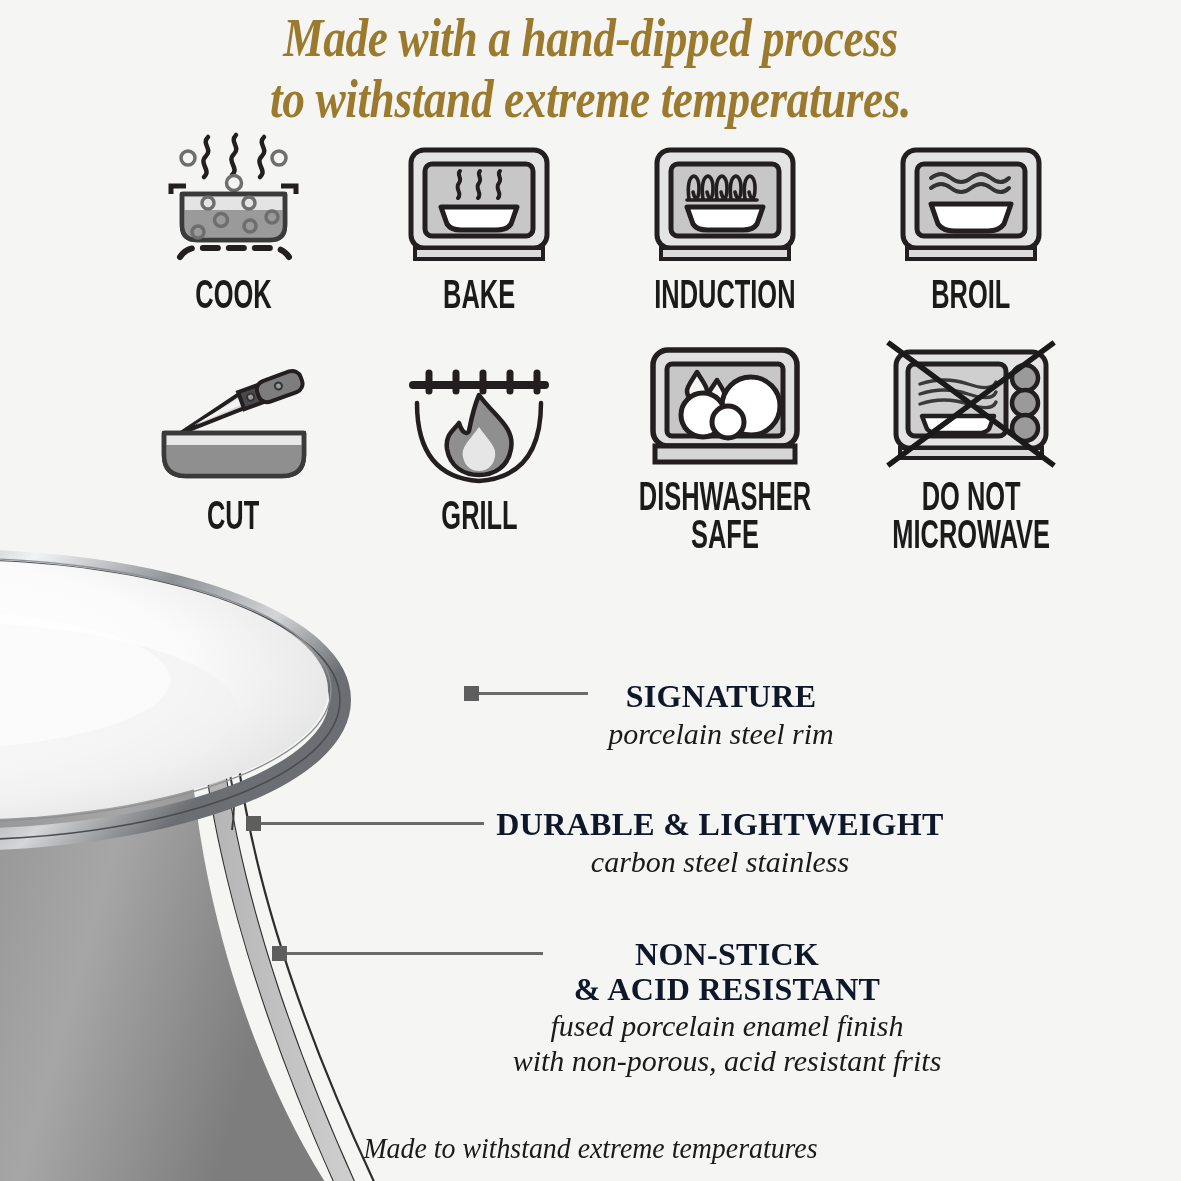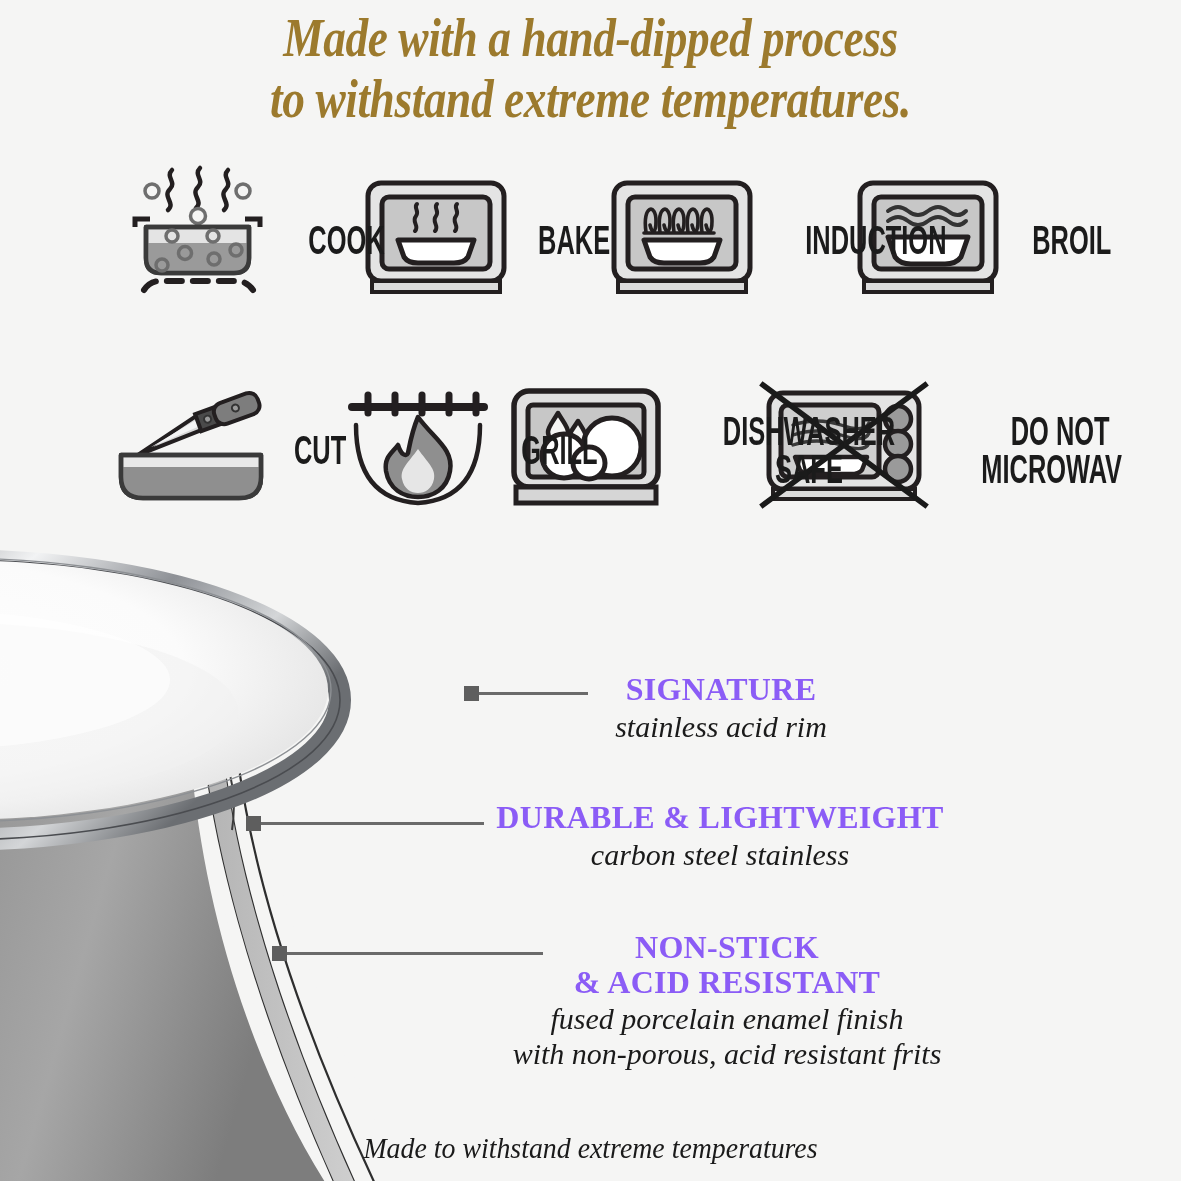--- a/index.html
+++ b/index.html
@@ -36,21 +36,21 @@
     position:absolute;
     top:140px; left:110px;
     width:985px;
   }
   .icon-row { display:flex; }
   .icon-row.row1 > .icon-cell { height:195px; }
   .icon-row.row2 > .icon-cell { height:225px;justify-content:center; }
   .icon-cell {
     width:246px;
     display:flex;
-    flex-direction:row;
+    flex-direction:column;
     align-items:center;
   }
   .icon-art {
     height:130px;
     display:flex;
     align-items:flex-end;
     justify-content:center;
   }
   .icon-label {
     margin-top:6px;
@@ -67,24 +67,25 @@
 
   
   .product { position:absolute; left:-230px; top:530px; width:790px; height:660px; }
 
   
   .callout { position:absolute; font-family:"Liberation Serif", serif; }
   .callout .c-title {
     font-weight:bold;
     font-size:32px;
     letter-spacing:0.3px;
-    color:#8b5cf6;
+    color:#0f172a;
     line-height:1.08;
     white-space:pre-line;
     text-align:center;
+    margin-top:7px;
   }
   .callout .c-sub {
     font-style:italic;
     font-size:30px;
     color:#1a1a1a;
     line-height:1.16;
     white-space:pre-line;
     text-align:center;
     margin-top:3px;
   }
@@ -373,21 +374,21 @@
   </div>
   <div class="leader" id="leader-2">
     <span class="dot"></span>
   </div>
   <div class="leader" id="leader-3">
     <span class="dot"></span>
   </div>
 
   <div class="callout" id="callout-1">
     <div class="c-title">SIGNATURE</div>
-    <div class="c-sub">stainless acid rim</div>
+    <div class="c-sub">porcelain steel rim</div>
   </div>
 
   <div class="callout" id="callout-2">
     <div class="c-title">DURABLE &amp; LIGHTWEIGHT</div>
     <div class="c-sub">carbon steel stainless</div>
   </div>
 
   <div class="callout" id="callout-3">
     <div class="c-title">NON-STICK
 &amp; ACID RESISTANT</div>

